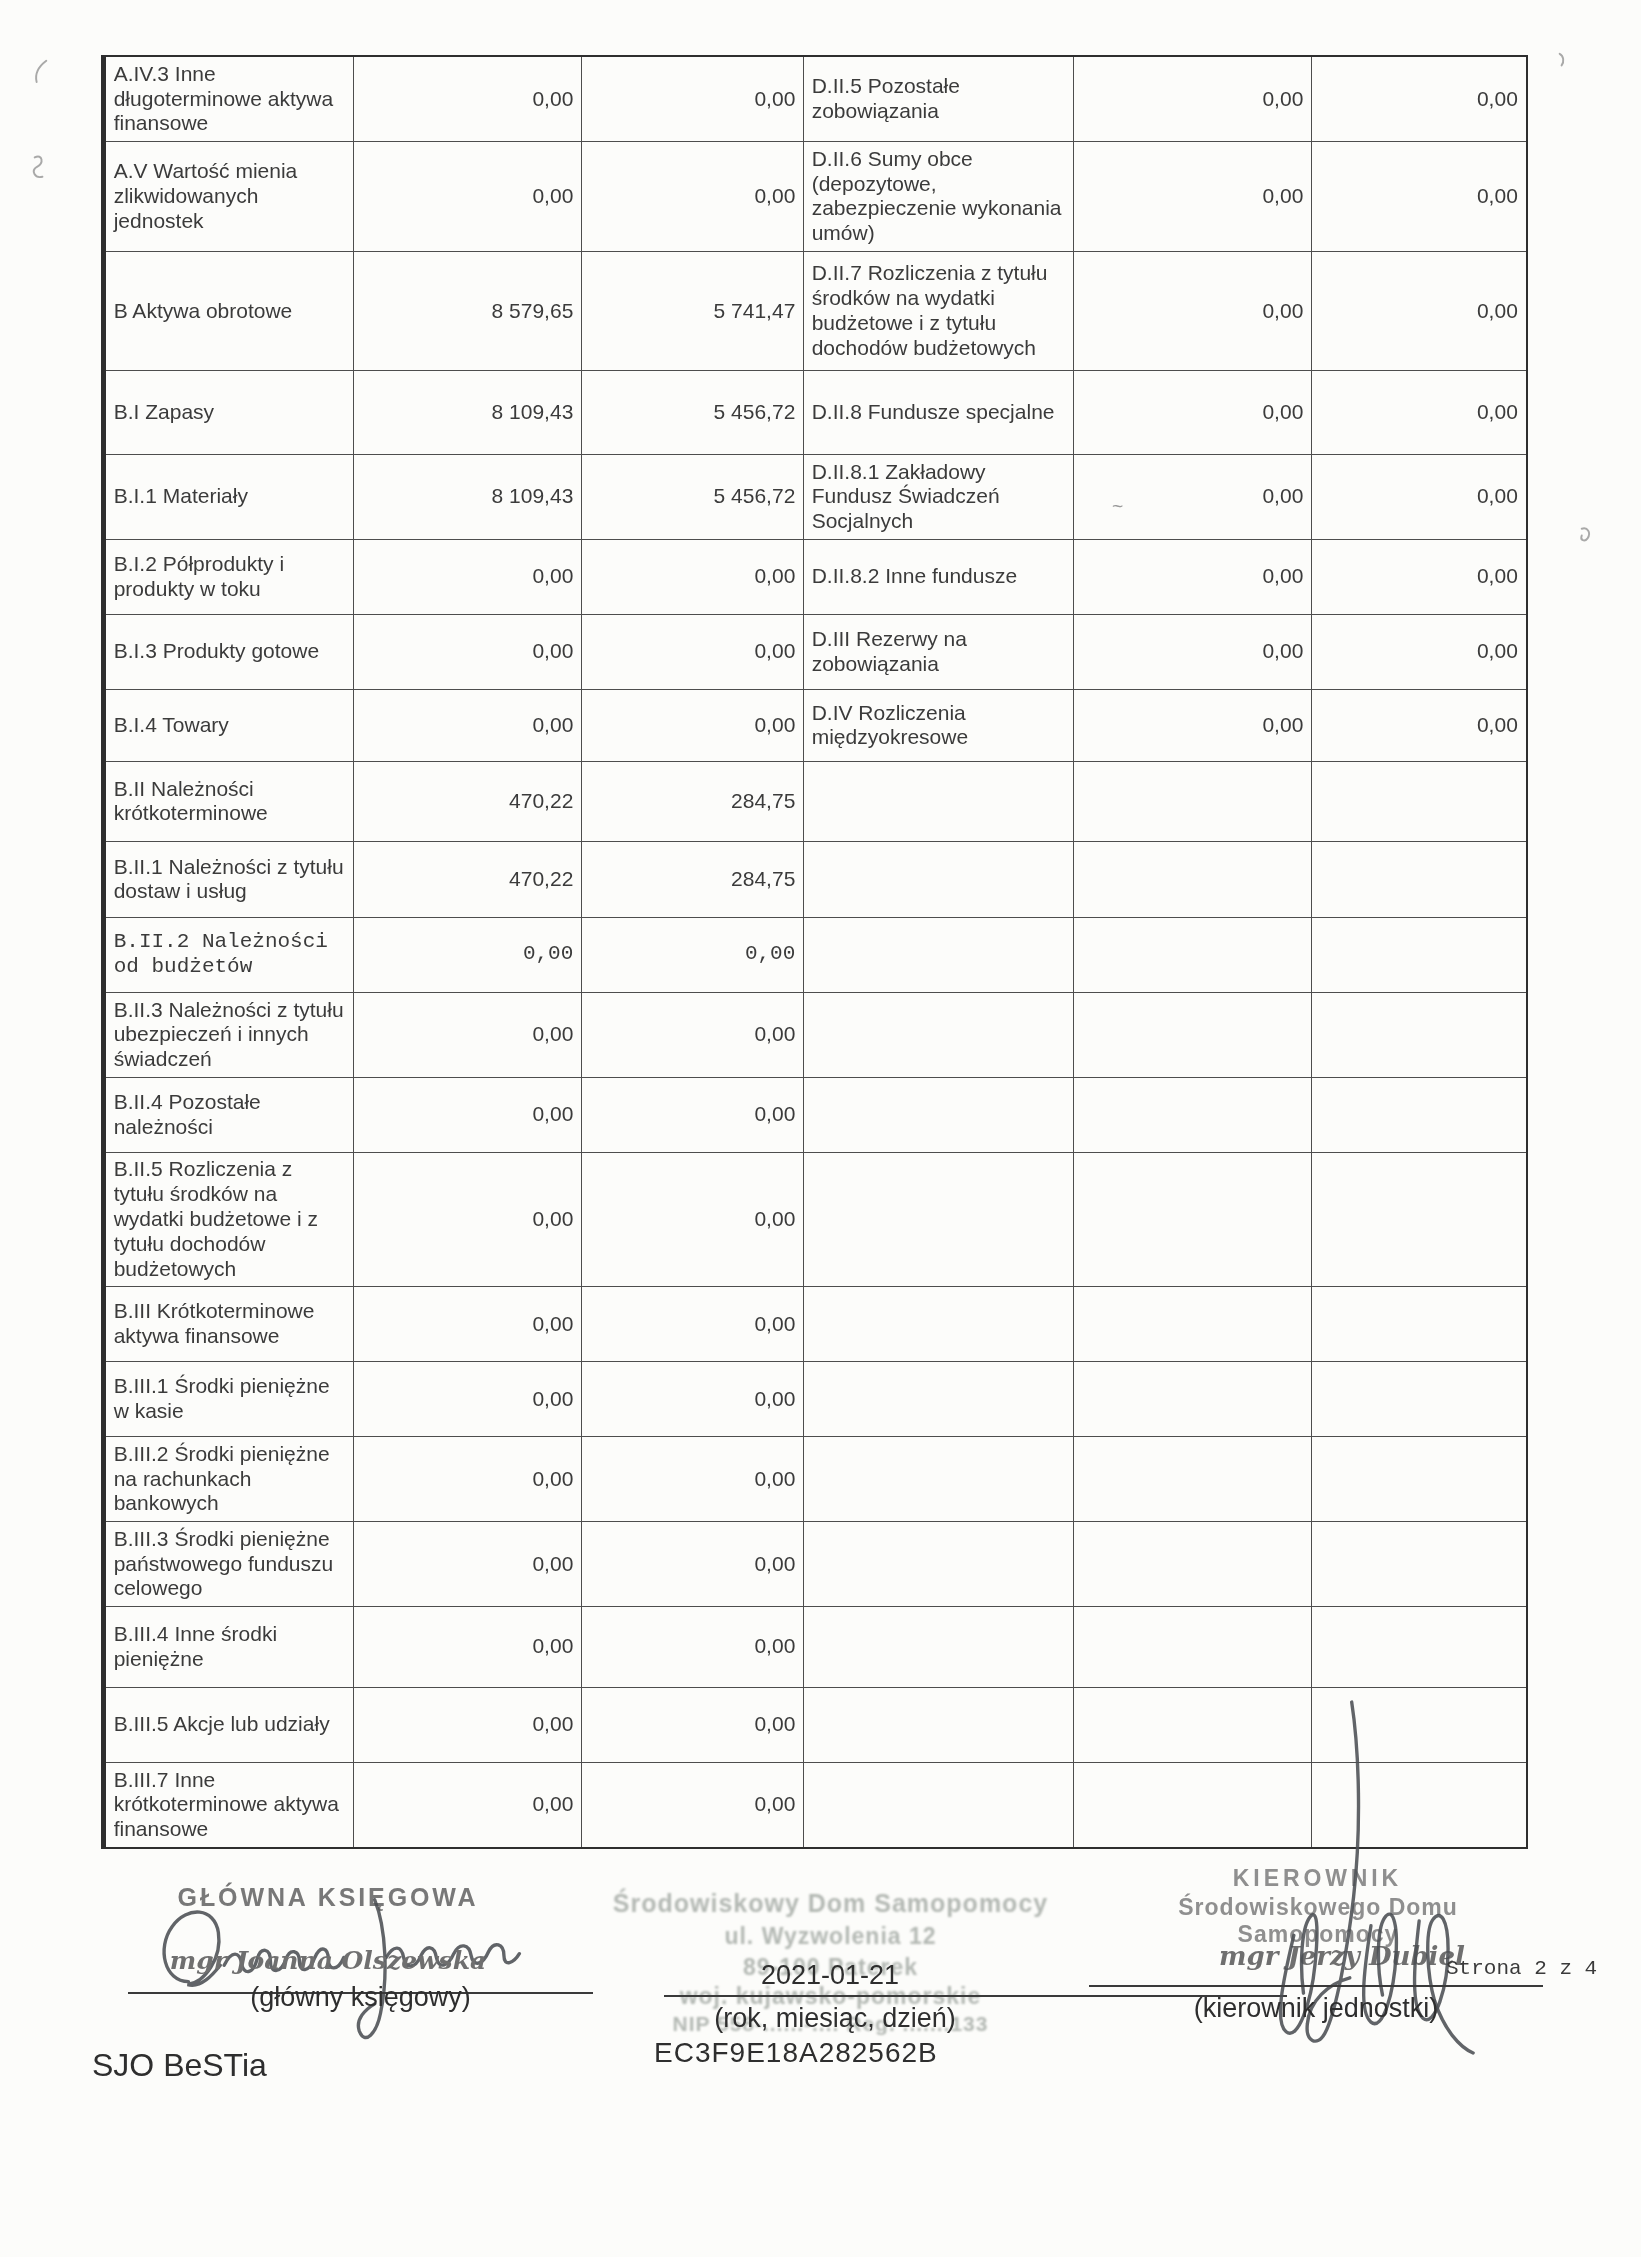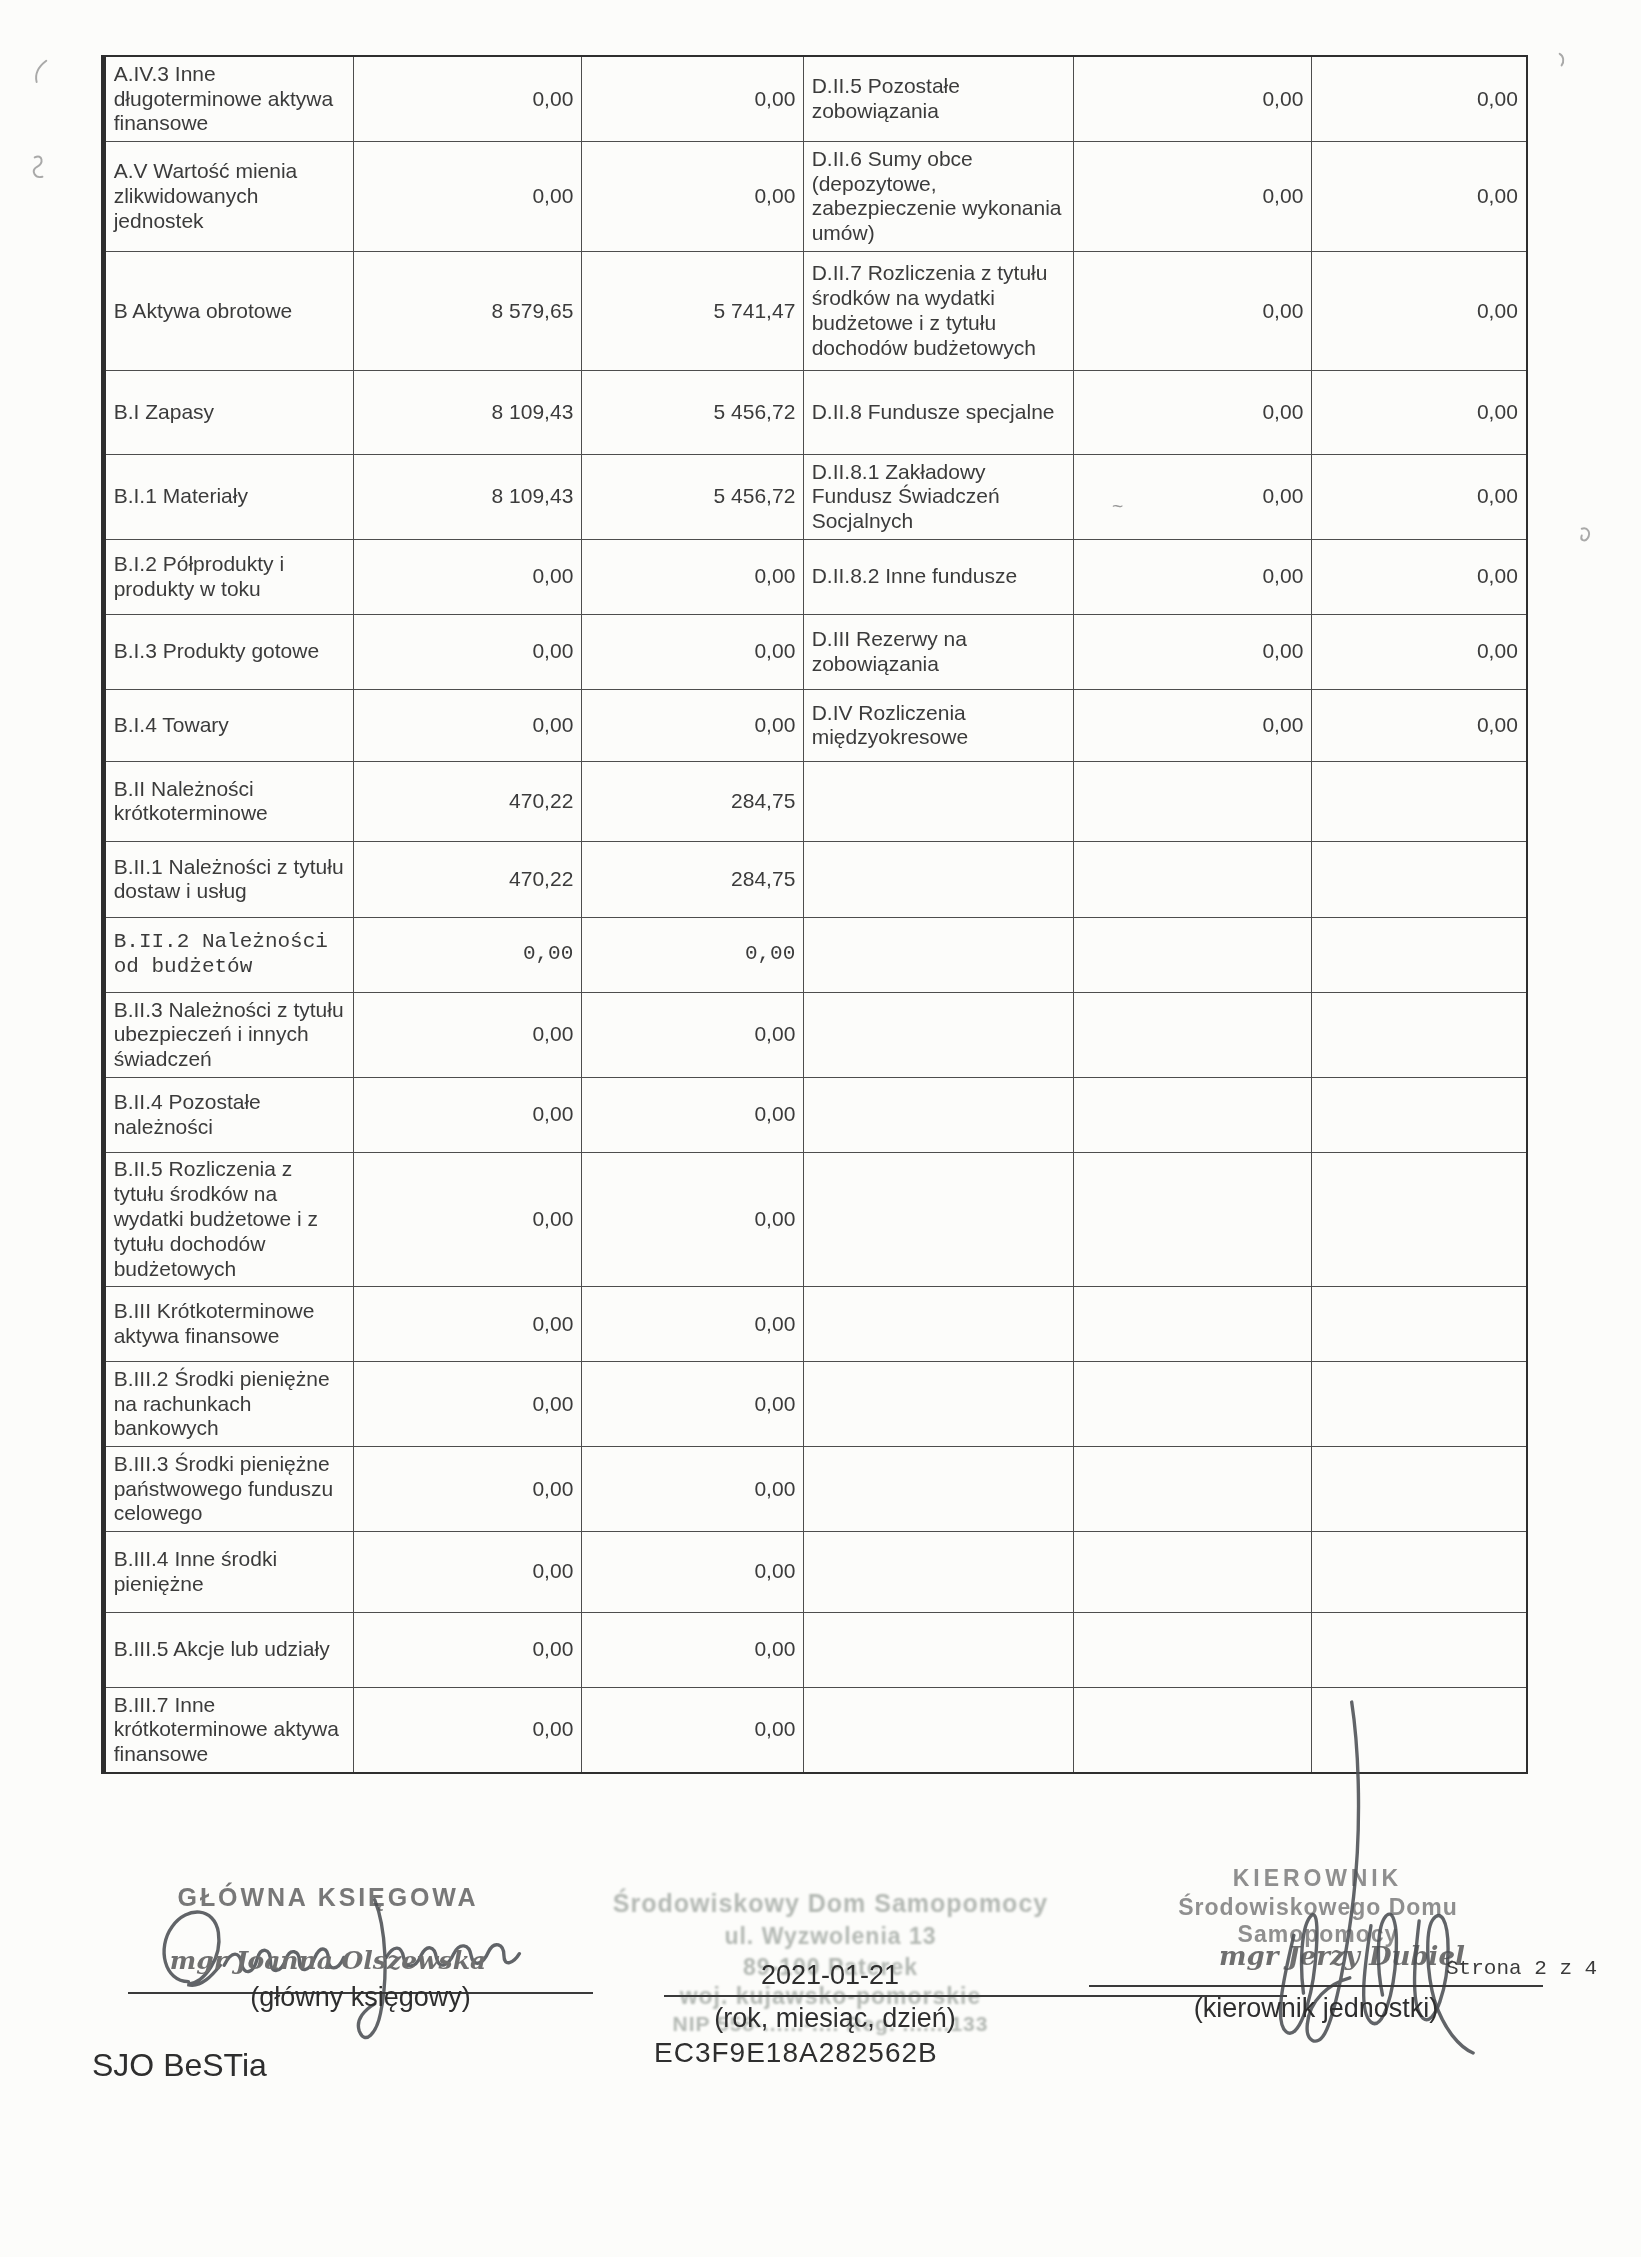--- a/index.html
+++ b/index.html
@@ -181,20 +181,28 @@
           <td class="val"></td>
         </tr>
         <tr style="height: 75px;">
           <td class="lbl">B.III Krótkoterminowe aktywa finansowe</td>
           <td class="val">0,00</td>
           <td class="val">0,00</td>
           <td class="lbl rsep"></td>
           <td class="val"></td>
           <td class="val"></td>
         </tr>
+        <tr style="height: 75px;">
+          <td class="lbl">B.III.1 Środki pieniężne w kasie</td>
+          <td class="val">0,00</td>
+          <td class="val">0,00</td>
+          <td class="lbl rsep"></td>
+          <td class="val"></td>
+          <td class="val"></td>
+        </tr>
         <tr style="height: 81px;">
           <td class="lbl">B.III.2 Środki pieniężne na rachunkach bankowych</td>
           <td class="val">0,00</td>
           <td class="val">0,00</td>
           <td class="lbl rsep"></td>
           <td class="val"></td>
           <td class="val"></td>
         </tr>
         <tr style="height: 81px;">
           <td class="lbl">B.III.3 Środki pieniężne państwowego funduszu celowego</td>
@@ -256,21 +264,21 @@
   </svg>
 
   <div class="abs ctr stamp-name" style="left:159px;top:1946px;width:338px;font-size:25px;">mgr Joanna Olszewska</div>
 
   <div class="abs sig-line" style="left:128px;top:1992px;width:465px;"></div>
   <div class="abs ctr caption" style="left:128px;top:1982px;width:465px;">(główny księgowy)</div>
 
   <div class="abs plain" style="left:92px;top:2047px;">SJO BeSTia</div>
 
   <div class="abs ctr faint-stamp" style="left:599px;top:1889px;width:463px;font-size:25px;">Środowiskowy Dom Samopomocy</div>
-  <div class="abs ctr faint-stamp" style="left:599px;top:1923px;width:463px;">ul. Wyzwolenia 13</div>
+  <div class="abs ctr faint-stamp" style="left:599px;top:1923px;width:463px;">ul. Wyzwolenia 12</div>
   <div class="abs ctr faint-stamp" style="left:599px;top:1954px;width:463px;">89-100 Paterek</div>
   <div class="abs ctr faint-stamp" style="left:599px;top:1983px;width:463px;">woj. kujawsko-pomorskie</div>
   <div class="abs ctr faint-stamp" style="left:599px;top:2012px;width:463px;font-size:21px;">NIP 558-......-....  Reg. .......133</div>
 
   <div class="abs ctr" style="left:666px;top:1960px;width:328px;font-size:27px;color:#2e2e2e;">2021-01-21</div>
   <div class="abs sig-line" style="left:664px;top:1995px;width:623px;"></div>
   <div class="abs ctr caption" style="left:618px;top:2003px;width:434px;">(rok, miesiąc, dzień)</div>
 
   <div class="abs mono-like" style="left:654px;top:2037px;">EC3F9E18A282562B</div>
 

